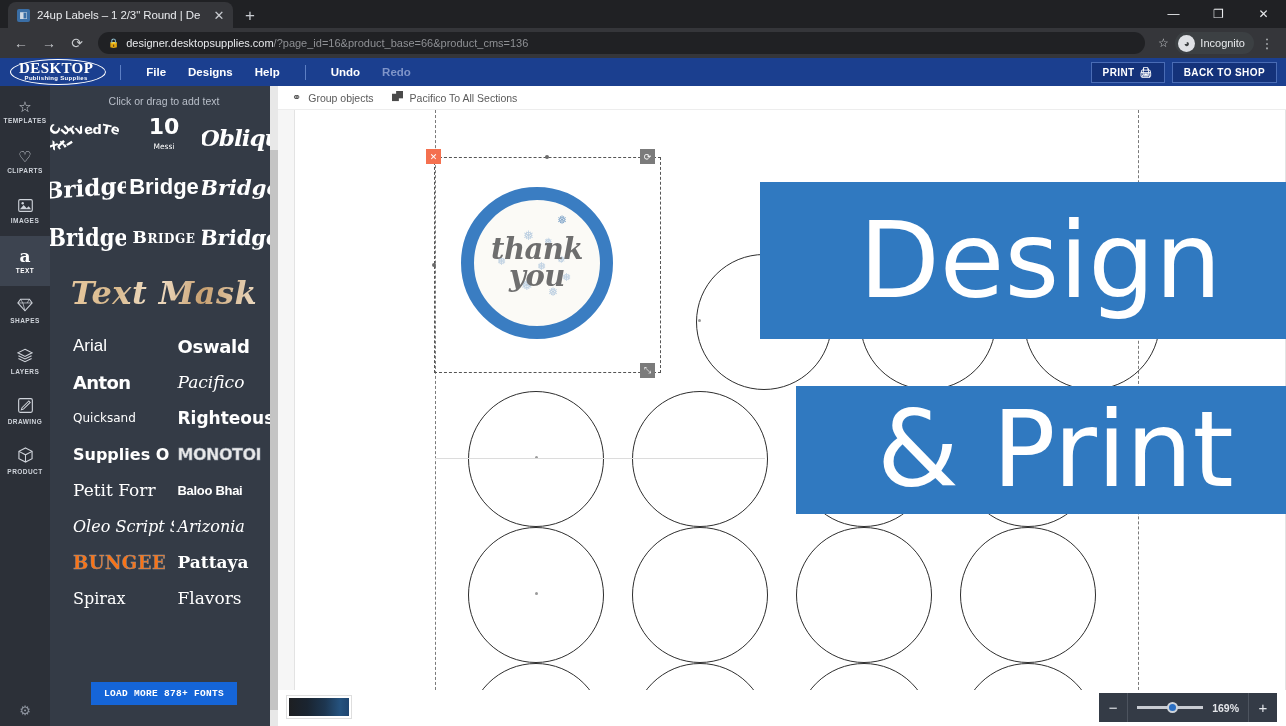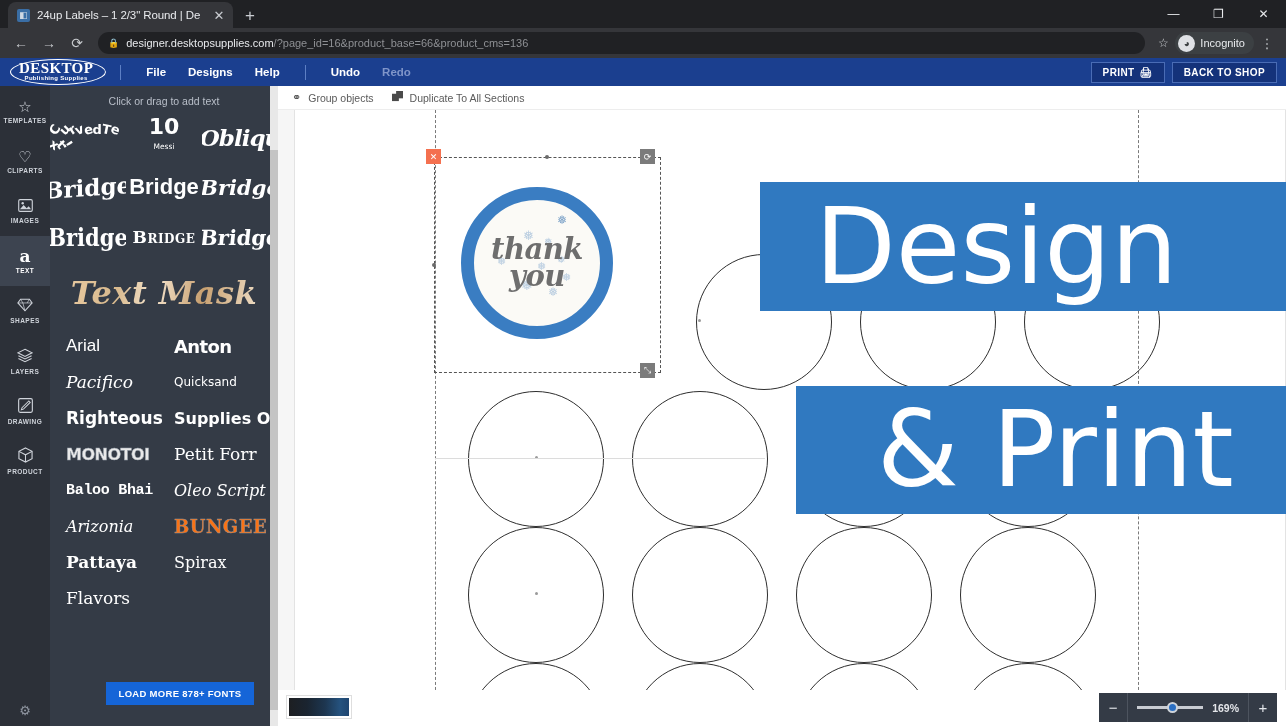--- a/index.html
+++ b/index.html
@@ -83,26 +83,26 @@
   .p-b3 { font-size:21px; font-weight:bold; font-style:italic; font-family:"DejaVu Serif", serif; }
   .p-b4 { font-size:21px; font-weight:bold; font-family:"DejaVu Serif", serif; transform:scaleY(1.15); }
   .p-b5 { font-size:17px; font-weight:bold; font-variant:small-caps; letter-spacing:0.5px;
      font-family:"DejaVu Serif", serif; }
   .p-b6 { font-size:21px; font-weight:bold; font-family:"DejaVu Serif", serif; transform:skewX(-6deg); }
   .p-mask { height:62px; display:flex; align-items:center; justify-content:center; }
   .p-mask span { font-size:32px; font-weight:bold; font-style:italic; font-family:"DejaVu Serif", serif;
      background:linear-gradient(100deg,#e8c9a0 0%,#d8b98d 25%,#f4e3cc 45%,#c8a070 70%,#eddcc4 100%);
      -webkit-background-clip:text; background-clip:text; color:transparent; letter-spacing:0.5px; }
 
-  .fontlist { display:grid; grid-template-columns:repeat(2,1fr); padding:4px 0 0 12px; }
+  .fontlist { display:grid; grid-template-columns:repeat(2,1fr); padding:4px 0 0 19px; }
   .fontcell { height:36px; display:flex; align-items:center; color:#fff; overflow:hidden;
      white-space:nowrap; padding-left:4px; }
 
-  .panel-footer { position:absolute; bottom:0; left:16px; width:228px; height:48px;
-     display:flex; align-items:flex-start; justify-content:center; padding-top:4px; }
+  .panel-footer { position:absolute; bottom:0; left:0; width:228px; height:48px;
+     display:flex; align-items:flex-start; justify-content:center; padding-top:4px;font-family:Liberation Mono, monospace; }
   .loadmore { background:#1565d8; color:#fff; font-size:9.5px; font-weight:bold; letter-spacing:0.3px;
      padding:6px 13px; }
 
   .panel-scroll { position:absolute; left:270px; top:28px; width:8px; height:640px; background:#e8e8e8; }
   .panel-thumb { position:absolute; left:270px; top:92px; width:8px; height:560px; background:#c4c4c4; }
 
   
   .canvaswrap { position:absolute; left:278px; top:28px; width:1008px; height:640px; background:#fff;
      overflow:hidden; }
   .ctoolbar { height:24px; display:flex; align-items:center; gap:18px; padding-left:14px;
@@ -327,33 +327,34 @@
           <span class="p-b6">Bridge</span>
         </div>
       </div>
 
       <div class="p-mask">
         <span>Text Mask</span>
       </div>
 
       <div class="fontlist">
         <div class="fontcell" style="font-size:17px;font-family:'Liberation Sans',sans-serif;">Arial</div>
+        <div class="fontcell" style="font-size:18px;font-weight:bold;font-family:'DejaVu Sans',sans-serif;letter-spacing:-0.3px;">Oswald</div>
 
         <div class="fontcell" style="font-size:18px;font-weight:bold;font-family:'DejaVu Sans',sans-serif;letter-spacing:-0.6px;">Anton</div>
         <div class="fontcell" style="font-size:17px;font-style:italic;font-family:'DejaVu Serif',serif;">Pacifico</div>
 
         <div class="fontcell" style="font-size:12px;font-family:'DejaVu Sans',sans-serif;">Quicksand</div>
         <div class="fontcell" style="font-size:17px;font-weight:bold;font-family:'DejaVu Sans',sans-serif;">Righteous</div>
 
         <div class="fontcell" style="font-size:16px;font-weight:bold;font-family:'DejaVu Sans',sans-serif;">Supplies O</div>
         <div class="fontcell" style="font-size:16px;font-weight:bold;font-family:'DejaVu Sans',sans-serif;letter-spacing:-0.5px;color:#e9e9e9;-webkit-text-stroke:0.5px #9aa3ad;">MONOTOI</div>
 
         <div class="fontcell" style="font-size:17px;font-family:'DejaVu Serif',serif;">Petit Forr</div>
 
-        <div class="fontcell" style="font-size:15px;font-weight:bold;font-family:Liberation Mono, monospace;letter-spacing:-0.3px;">Baloo Bhai</div>
+        <div class="fontcell" style="font-size:13px;font-weight:bold;font-family:Liberation Sans, sans-serif;letter-spacing:-0.3px;">Baloo Bhai</div>
         <div class="fontcell" style="font-size:16px;font-style:italic;font-family:'DejaVu Serif',serif;">Oleo Script S</div>
 
         <div class="fontcell" style="font-size:16px;font-style:italic;font-family:'DejaVu Serif',serif;">Arizonia</div>
         <div class="fontcell" style="font-size:18px;font-weight:bold;font-family:'DejaVu Serif',serif;letter-spacing:0.5px;color:#f97316;-webkit-text-stroke:0.4px #8e96a1;">BUNGEE</div>
 
         <div class="fontcell" style="font-size:17px;font-weight:bold;font-family:'DejaVu Serif',serif;">Pattaya</div>
         <div class="fontcell" style="font-size:16px;font-family:'DejaVu Serif',serif;">Spirax</div>
 
         <div class="fontcell" style="font-size:17px;font-weight:normal;font-family:'DejaVu Serif',serif;">Flavors</div>
         <div class="fontcell"></div>
@@ -374,21 +375,21 @@
           <span class="ctool-ico">⚭</span>
           <span>Group objects</span>
         </div>
         <div class="ctool">
           <span class="ctool-ico">
             <svg width="11" height="11" viewBox="0 0 12 12">
                 <rect x="0" y="3" width="7.5" height="8" fill="#4a4a4a"></rect>
                 <rect x="4.5" y="0" width="7.5" height="8" fill="#4a4a4a"></rect>
               </svg>
           </span>
-          <span>Duplicate To All Sections</span>
+          <span>Pacifico To All Sections</span>
         </div>
       </div>
 
       <div class="stage">
         <div class="sheet">
 
           <div class="cutline" style="left:140px; top:0; height:590px;"></div>
           <div class="cutline" style="left:843px; top:0; height:590px;"></div>
 
           <div class="circle" style="left:401px; top:144px;"></div>
@@ -441,21 +442,21 @@
             <span class="flake" style="left:60px;top:92px;font-size:14px;">❅</span>
             <span class="flake" style="left:87px;top:99px;font-size:12px;">❅</span>
             <div class="sticker-txt">
               <span class="st-l1">thank</span>
               <span class="st-l2">you</span>
             </div>
           </div>
 
         </div>
 
-        <div class="banner" style="left:482px; top:72px; width:526px; height:129px; font-size:105px; padding-left:55px;">
+        <div class="banner" style="left:482px; top:72px; width:526px; height:157px; font-size:105px; padding-left:99px;">
           <span>Design</span>
         </div>
         <div class="banner" style="left:518px; top:276px; width:490px; height:128px; font-size:105px; padding-left:81px;">
           <span>&amp; Print</span>
         </div>
       </div>
     </div>
 
     <div class="botbar">
       <div class="swatch"></div>

